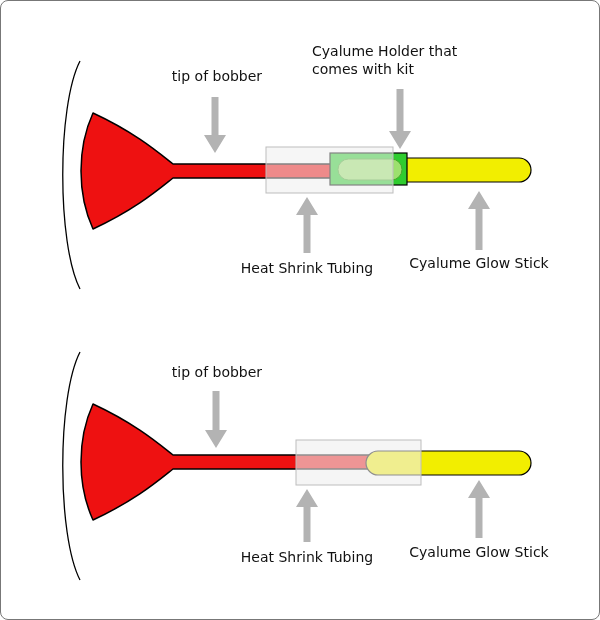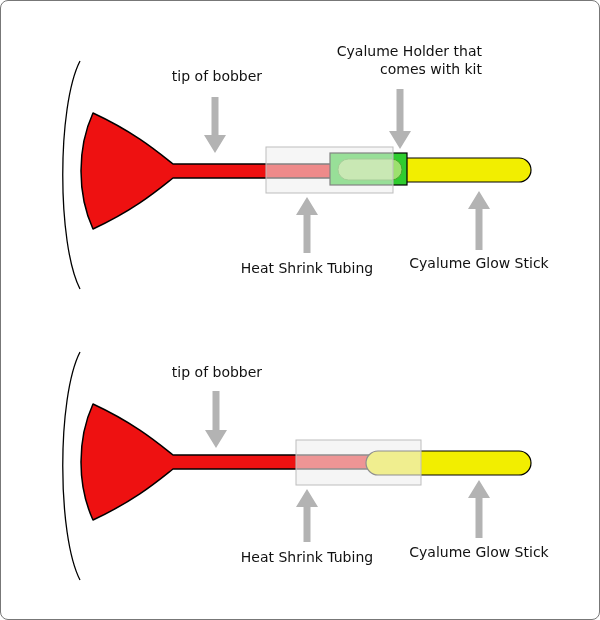--- a/index.html
+++ b/index.html
@@ -22,21 +22,21 @@
     position: absolute;
     left: 0;
     top: 0;
   }
   .diagram-label {
     position: absolute;
     transform: translateX(-50%);
     font-size: 14px;
     line-height: 1.25;
     color: #111;
-    text-align: right;
+    text-align: left;
     white-space: nowrap;
   }
   .diagram-label.wrap {
     white-space: normal;
     width: 170px;
   }
 </style>
 </head>
 <body>
 

